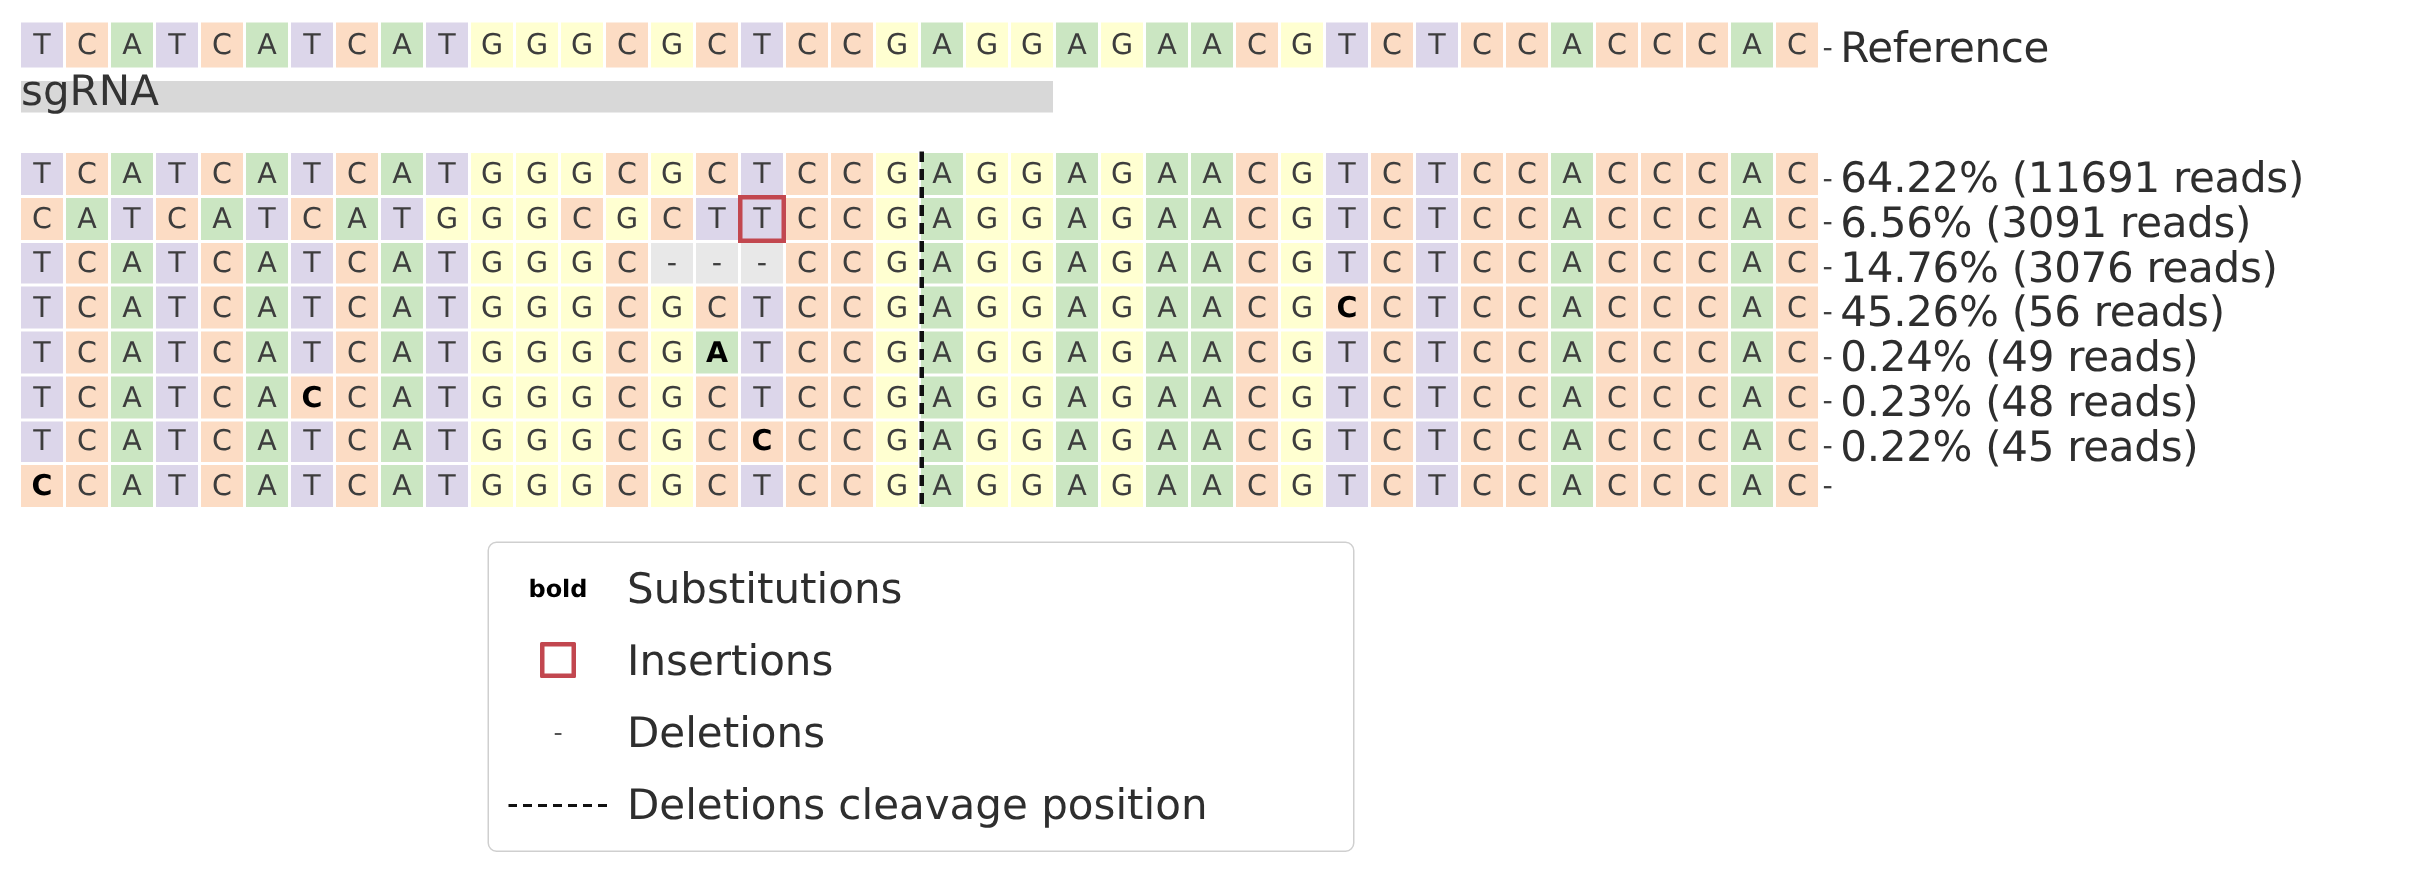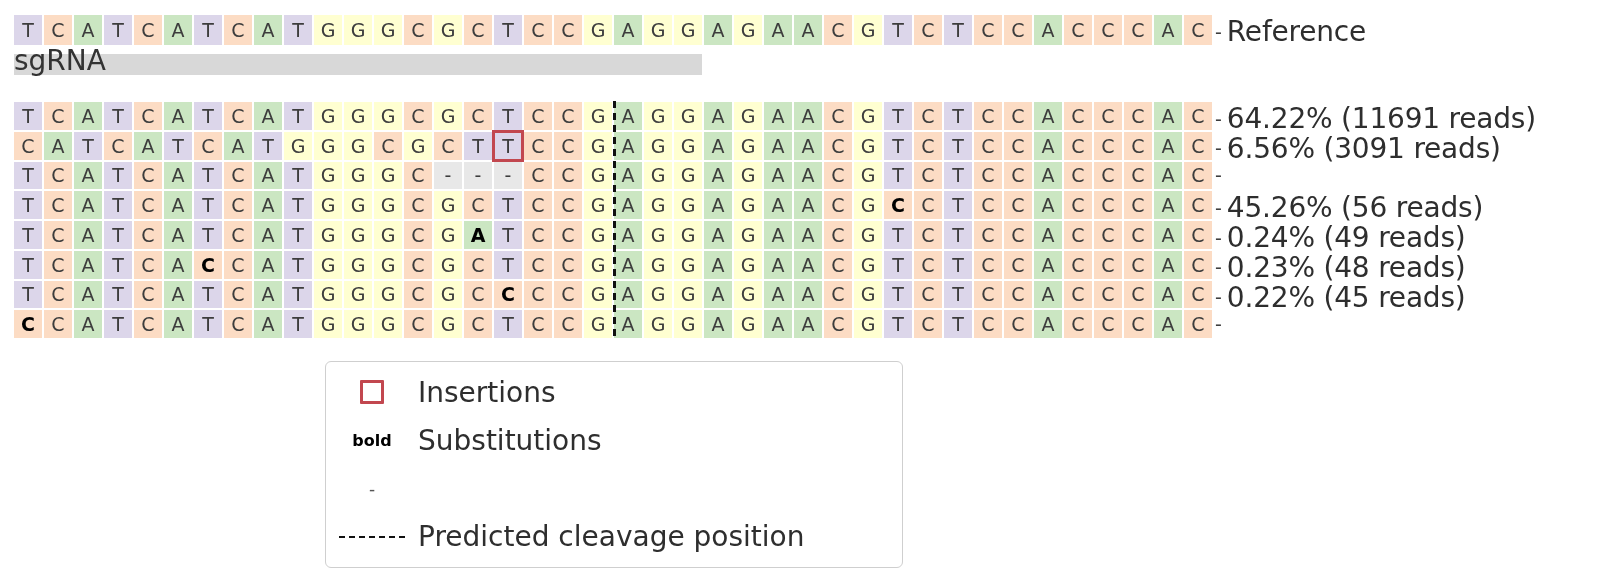--- a/index.html
+++ b/index.html
@@ -229,20 +229,21 @@
         <span class="cell" style="background: rgb(252, 220, 196);">C</span>
         <span class="cell" style="background: rgb(252, 220, 196);">C</span>
         <span class="cell" style="background: rgb(203, 230, 194);">A</span>
         <span class="cell" style="background: rgb(252, 220, 196);">C</span>
         <span class="cell" style="background: rgb(252, 220, 196);">C</span>
         <span class="cell" style="background: rgb(252, 220, 196);">C</span>
         <span class="cell" style="background: rgb(203, 230, 194);">A</span>
         <span class="cell" style="background: rgb(252, 220, 196);">C</span>
       </span>
       <span class="row-dash">-</span>
+      <span class="row-label">14.76% (3076 reads)</span>
     </div>
     <div class="seq-row allele-row" style="top: 191.25px;">
       <span style="display: flex; gap: 2px;">
         <span class="cell" style="background: rgb(220, 214, 234);">T</span>
         <span class="cell" style="background: rgb(252, 220, 196);">C</span>
         <span class="cell" style="background: rgb(203, 230, 194);">A</span>
         <span class="cell" style="background: rgb(220, 214, 234);">T</span>
         <span class="cell" style="background: rgb(252, 220, 196);">C</span>
         <span class="cell" style="background: rgb(203, 230, 194);">A</span>
         <span class="cell" style="background: rgb(220, 214, 234);">T</span>
@@ -464,36 +465,37 @@
         <span class="cell" style="background: rgb(203, 230, 194);">A</span>
         <span class="cell" style="background: rgb(252, 220, 196);">C</span>
       </span>
       <span class="row-dash">-</span>
     </div>
   </div>
 
 <div class="cleavage-line"></div>
 
 <div class="legend">
+  <div class="legend-row">
+    <span class="legend-symbol">
+      <span class="sym-bold">bold</span>
+    </span>
+    <span class="legend-label">Substitutions</span>
+  </div>
   <div class="legend-row">
     <span class="legend-symbol">
       <span class="sym-insertion"></span>
     </span>
     <span class="legend-label">Insertions</span>
   </div>
   <div class="legend-row">
     <span class="legend-symbol">
-      <span class="sym-bold">bold</span>
-    </span>
-    <span class="legend-label">Substitutions</span>
-  </div>
-  <div class="legend-row">
-    <span class="legend-symbol">
       <span class="sym-deletion">-</span>
     </span>
+    <span class="legend-label">Deletions</span>
   </div>
   <div class="legend-row">
     <span class="legend-symbol">
       <span class="sym-cleavage"></span>
     </span>
-    <span class="legend-label">Predicted cleavage position</span>
+    <span class="legend-label">Deletions cleavage position</span>
   </div>
 </div>
 
 </body></html>

